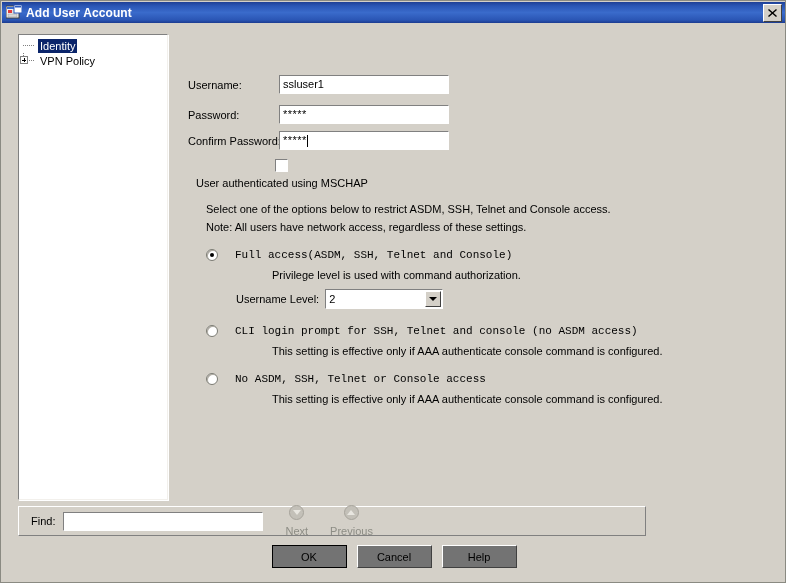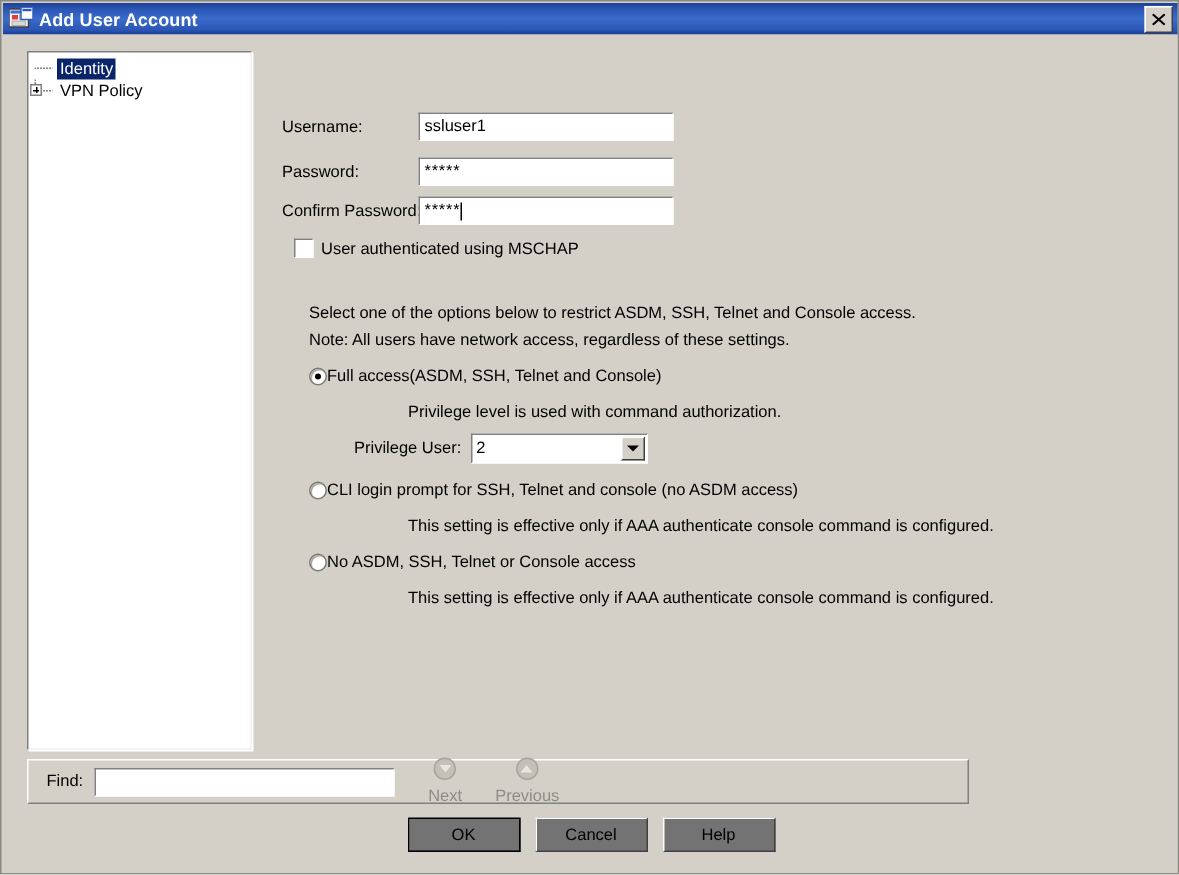--- a/index.html
+++ b/index.html
@@ -237,24 +237,25 @@
   }
   .info-line {
     font-size: 11px;
     color: #000000;
     margin-left: 18px;
     white-space: nowrap;
   }
 
   .radio-row {
     display: flex;
-    align-items: flex-start;
-    gap: 0;
+    align-items: flex-end;
+    gap: 17px;
     margin-left: 18px;
     height: 16px;
+    font-family: Liberation Mono, monospace;
   }
   .radio {
     width: 12px; height: 12px;
     border-radius: 50%;
     background: #ffffff;
     border: 1px solid #7b7b73;
     box-sizing: border-box;
     position: relative;
     cursor: default;
     flex: none;
@@ -483,39 +484,39 @@
       </div>
 
       <div class="field-row" style="left:0; top:108px;">
         <div class="field-label">Confirm Password:</div>
       </div>
       <div class="textfield" style="left:91px; top:108px; width:170px;">
         <div class="val mask">*****</div>
         <div class="caret"></div>
       </div>
 
-      <div class="checkrow" style="left:8px; top:136px;">
+      <div class="checkrow" style="left:8px; top:136px;flex-direction:column;">
         <div class="checkbox"></div>
         <span>User authenticated using MSCHAP</span>
       </div>
     </div>
 
     <div class="group">
 
       <div class="info-line" style="margin-top:10px;">Select one of the options below to restrict ASDM, SSH, Telnet and Console access.</div>
       <div class="info-line" style="margin-top:6px;">Note: All users have network access, regardless of these settings.</div>
 
       <div class="radio-row" style="margin-top:12px;">
         <div class="radio checked"></div>
         <span>Full access(ASDM, SSH, Telnet and Console)</span>
       </div>
       <div class="sub-line" style="margin-top:8px;">Privilege level is used with command authorization.</div>
 
       <div class="priv-row" style="margin-top:8px;">
-        <div class="lbl">Privilege User:</div>
+        <div class="lbl">Username Level:</div>
         <div class="combo">
           <div class="cval">2</div>
           <div class="combo-arrow">
             <div class="tri-down"></div>
           </div>
         </div>
       </div>
 
       <div class="radio-row" style="margin-top:12px;">
         <div class="radio"></div>

